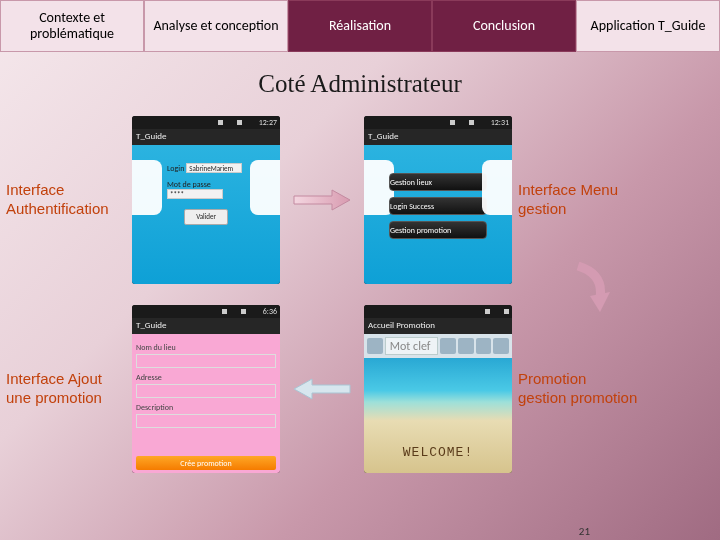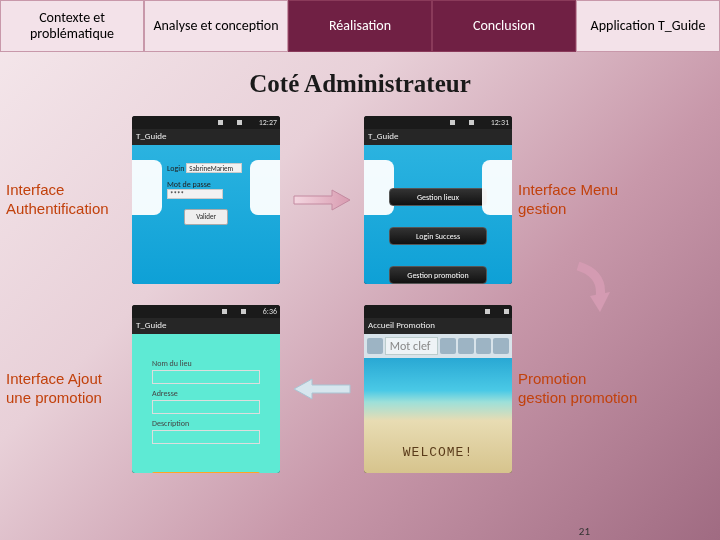--- a/index.html
+++ b/index.html
@@ -1,37 +1,37 @@
 <!DOCTYPE html>
 <html><head>
 <meta charset="utf-8">
 <style>
   body{margin:0;padding:0;width:720px;height:540px;background:linear-gradient(135deg,#f5e8ec 0%,#e8d0d8 35%,#c898aa 65%,#a06b82 100%);font-family:Calibri,Arial,sans-serif;position:relative;overflow:hidden}
   .tabs{display:flex;width:100%;height:52px}
   .tab{display:flex;align-items:center;justify-content:center;text-align:center;font-size:14px;line-height:1.15;color:#000000;border:1px solid #c898aa;background:#f3e2e9;flex:1}
   .tab.dark{background:#702044;color:#fff;border:1px solid #8a3a5a}
-  .title{font-family:'Times New Roman',serif;font-size:25px;color:#1a1a1a;text-align:center;margin-top:18px;font-weight:bold}
+  .title{font-family:'Times New Roman',serif;font-size:25px;color:#1a1a1a;text-align:center;margin-top:18px;font-weight:normal}
   .row{display:flex;align-items:center;margin-top:14px;height:175px}
   .side-label{width:120px;font-family:Liberation Sans, sans-serif;font-size:15px;color:#c2410c;line-height:1.25;padding-left:6px}
   .side-label.right{padding-left:0;padding-right:6px;text-align:left}
   .phone{width:148px;height:168px;background:#111;border-radius:3px;position:relative;overflow:hidden;margin:0 6px}
   .statusbar{height:13px;background:#1a1a1a;display:flex;justify-content:flex-end;align-items:center;padding:0 3px;gap:14px}
   .sicon{width:5px;height:5px;background:#ccc}
   .stime{color:#ddd;font-size:8px;margin-left:3px}
   .hdr{height:14px;background:#262626;color:#eee;font-size:9px;padding:1px 4px}
   .bluebg{background:linear-gradient(180deg,#2bb3e0 0%,#0ea0d6 100%);height:140px;position:relative}
   .bluebg::before,.bluebg::after{content:"";position:absolute;width:55px;height:55px;background:#fff;border-radius:8px;opacity:.95}
   .bluebg::before{left:-25px;top:15px}
   .bluebg::after{right:-25px;top:15px}
   .form{position:absolute;left:35px;right:35px;top:18px;font-size:8px;color:#222}
   .form div{margin-bottom:6px}
   .ipt{display:inline-block;background:#f2f2f2;border:1px solid #ccc;width:50px;height:8px;font-size:7px;padding:0 2px}
   .btn{display:block;margin:10px auto 0;width:42px;height:14px;background:#eee;border:1px solid #aaa;border-radius:2px;text-align:center;font-size:7px;line-height:14px}
-  .darkbtn{background:linear-gradient(#333,#111);color:#fff;border:1px solid #555;border-radius:4px;height:16px;width:96px;margin:21px auto;font-size:8px;text-align:center;line-height:16px}
-  .whitebg{background:#5eead4;height:140px;padding:20px;font-size:8px;color:#444}
+  .darkbtn{background:linear-gradient(#333,#111);color:#fff;border:1px solid #555;border-radius:4px;height:16px;width:96px;margin:6px auto;font-size:8px;line-height:16px}
+  .whitebg{background:#f9a8d4;height:140px;padding:4px;font-size:8px;color:#444}
   .whitebg .lbl{font-size:8px;margin-top:4px}
   .whitebg .fld{border:1px solid #ddd;height:12px;margin-top:2px}
   .orangebtn{background:linear-gradient(#ffa726,#f57c00);color:#fff;border-radius:2px;height:14px;text-align:center;line-height:14px;font-size:8px;margin-top:28px}
   .beach{height:140px;background:linear-gradient(180deg,#29a8d4 0%,#4ac9e6 28%,#9de0d9 38%,#e8dcb3 54%,#d6c38c 100%);position:relative}
   .barhdr{height:24px;background:#d8e3ea;display:flex;align-items:center;padding:0 3px;gap:2px}
   .hicon{width:16px;height:16px;background:#9db4c4;border-radius:2px}
   .motclef{background:#eef3f6;border:1px solid #bcc;font-size:12px;padding:1px 4px;color:#888;width:44px}
   .welcome{position:absolute;bottom:14px;width:100%;text-align:center;font-family:Liberation Mono, monospace;font-size:13px;color:#5a3b1a;letter-spacing:1px}
   .arrow-r{width:60px;height:24px;margin:0 6px;display:flex;align-items:center}
   .arrow-r svg{width:100%;height:100%}

